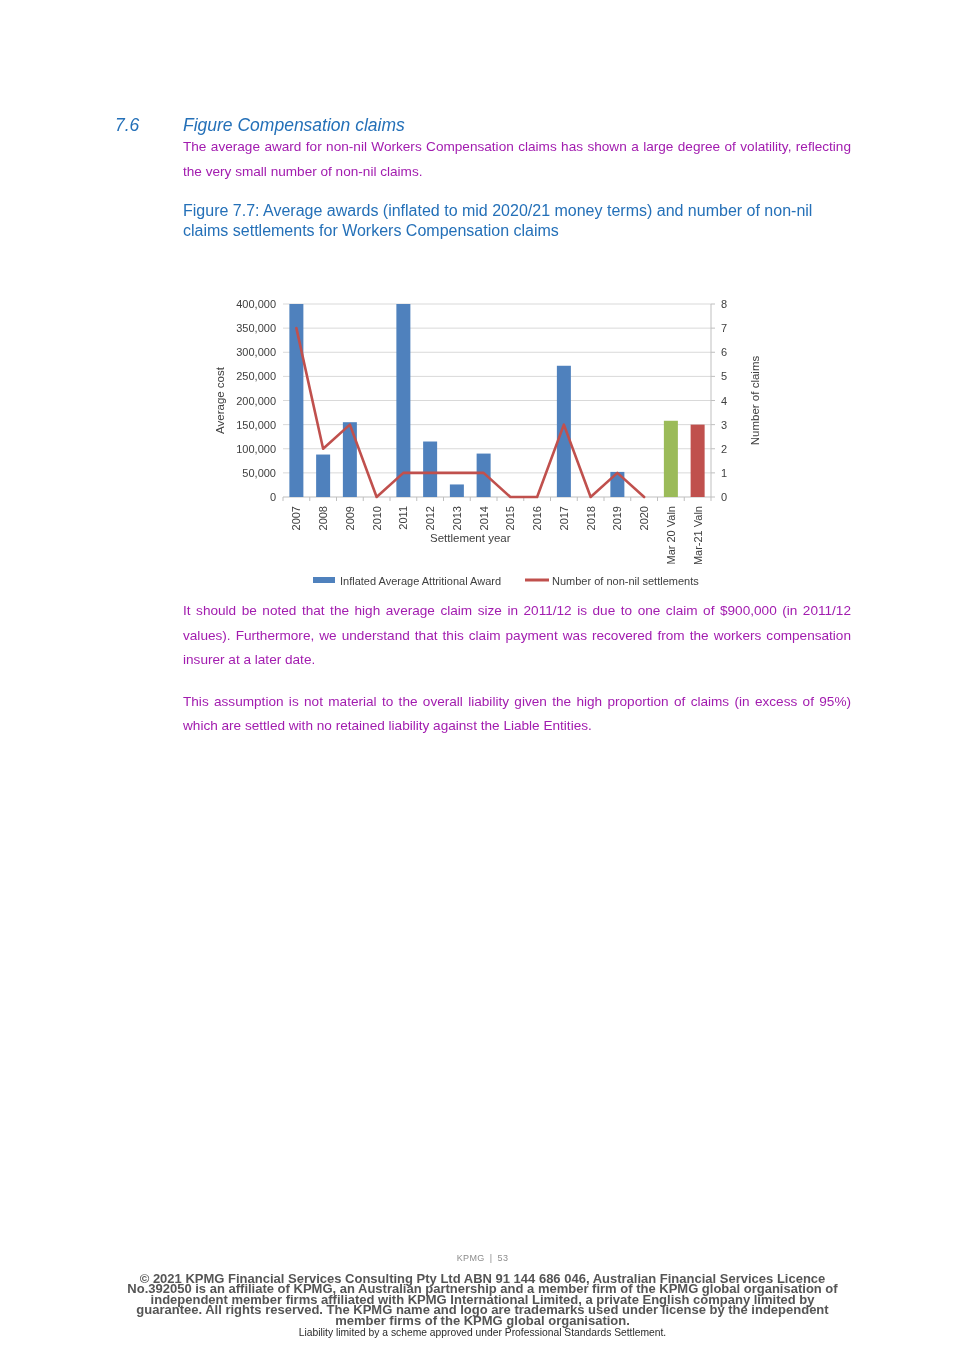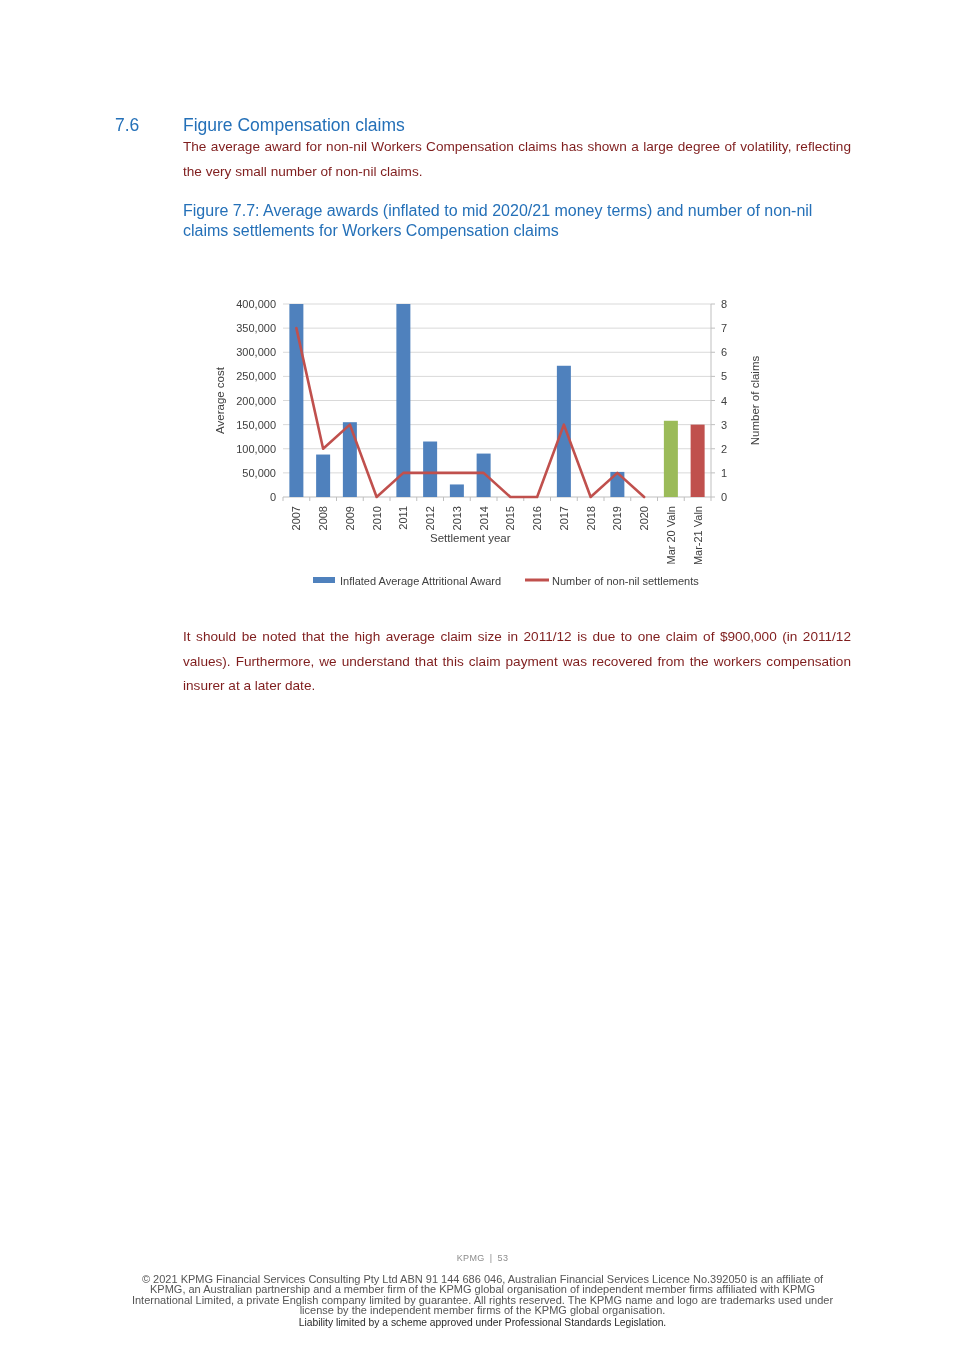--- a/index.html
+++ b/index.html
@@ -2,33 +2,33 @@
 <html><head>
 <meta charset="utf-8">
 <style>
   html,body{margin:0;padding:0;}
   body{
     width:965px;height:1365px;background:#ffffff;position:relative;
     font-family:"Liberation Sans", sans-serif;color:#3f3f3f;
     -webkit-font-smoothing:antialiased;
   }
   .page{padding-top:115px;}
-  .section-heading{display:flex;margin-left:115px;color:#2470b8;font-size:17.5px;line-height:20px;}
+  .section-heading{display:flex;margin-left:115px;color:#2470b8;font-size:17.5px;line-height:20px;font-style:italic;}
   .section-heading .num{width:68px;}
   .text-col{margin-left:183px;width:668px;}
-  p.body-par{font-size:13.6px;line-height:24.5px;text-align:justify;margin:0 0 17px 0;color:#7f1d1d;}
+  p.body-par{font-size:13.6px;line-height:24.5px;text-align:justify;margin:0 0 17px 0;color:#a21caf;}
   .intro{margin-top:23px;}
   .fig-caption{color:#2470b8;font-size:16px;line-height:19.5px;margin:3px 0 0 0;width:652px;}
   .chart-wrap{margin:49px 0 0 30px;width:565px;}
   svg text{font-family:"Liberation Sans", sans-serif;fill:#404040;}
-  .after-chart{margin-top:26px;}
+  .after-chart{}
   .footer{position:absolute;top:1253px;left:0;width:965px;text-align:center;}
   .pagenum{font-size:9px;color:#8c8c8c;letter-spacing:.4px;}
   .pagenum .sep{margin:0 5px;}
-  .legal{width:714px;margin:11px auto 0;font-size:11px;line-height:10.4px;color:#555555;}
+  .legal{width:714px;margin:11px auto 0;font-size:13px;line-height:10.4px;color:#555555;font-weight:bold;}
   .liability{margin-top:1px;font-size:10.3px;color:#2b2b2b;}
 </style>
 </head>
 <body>
 
 <div class="page">
 
   <div class="section-heading">
     <span class="num">7.6</span>
     <span class="title">Figure Compensation claims</span>
@@ -139,24 +139,25 @@
             <rect x="100" y="288" width="22" height="6" fill="#4F81BD"></rect>
             <text x="127" y="296" font-size="11">Inflated Average Attritional Award</text>
             <line x1="312" y1="291" x2="336" y2="291" stroke="#C0504D" stroke-width="3"></line>
             <text x="339" y="296" font-size="11">Number of non-nil settlements</text>
           </g>
         </svg>
     </div>
 
     <div class="after-chart">
       <p class="body-par">It should be noted that the high average claim size in 2011/12 is due to one claim of $900,000 (in 2011/12 values). Furthermore, we understand that this claim payment was recovered from the workers compensation insurer at a later date.</p>
+      <p class="body-par">This assumption is not material to the overall liability given the high proportion of claims (in excess of 95%) which are settled with no retained liability against the Liable Entities.</p>
     </div>
   </div>
 
 </div>
 
 <div class="footer">
   <div class="pagenum">
     <span>KPMG</span><span class="sep">|</span><span>53</span>
   </div>
   <div class="legal">© 2021 KPMG Financial Services Consulting Pty Ltd ABN 91 144 686 046, Australian Financial Services Licence No.392050 is an affiliate of KPMG, an Australian partnership and a member firm of the KPMG global organisation of independent member firms affiliated with KPMG International Limited, a private English company limited by guarantee. All rights reserved. The KPMG name and logo are trademarks used under license by the independent member firms of the KPMG global organisation.</div>
-  <div class="liability">Liability limited by a scheme approved under Professional Standards Legislation.</div>
+  <div class="liability">Liability limited by a scheme approved under Professional Standards Settlement.</div>
 </div>
 
 </body></html>

